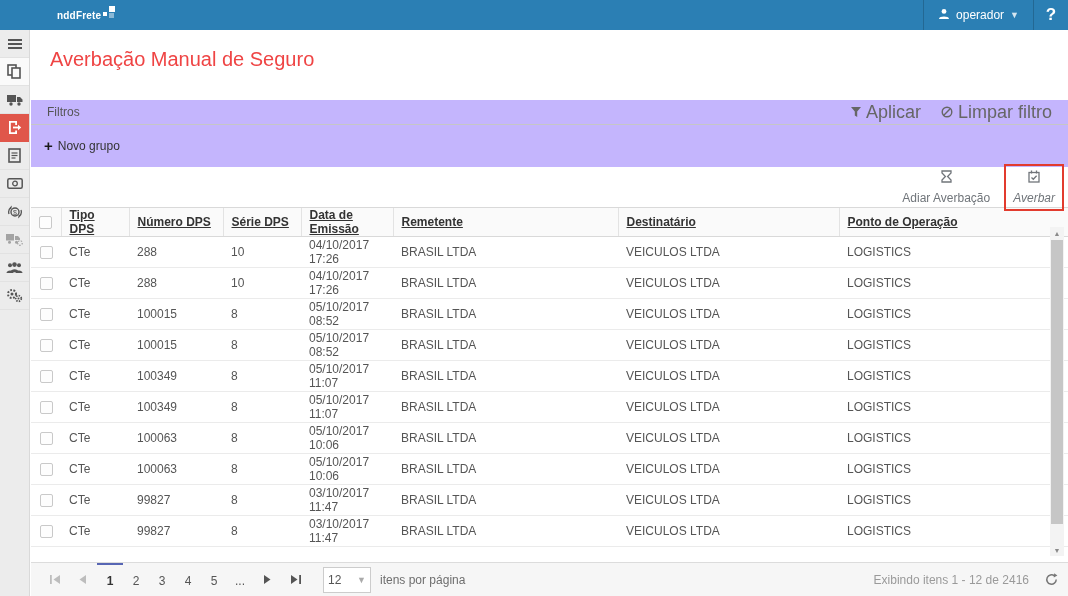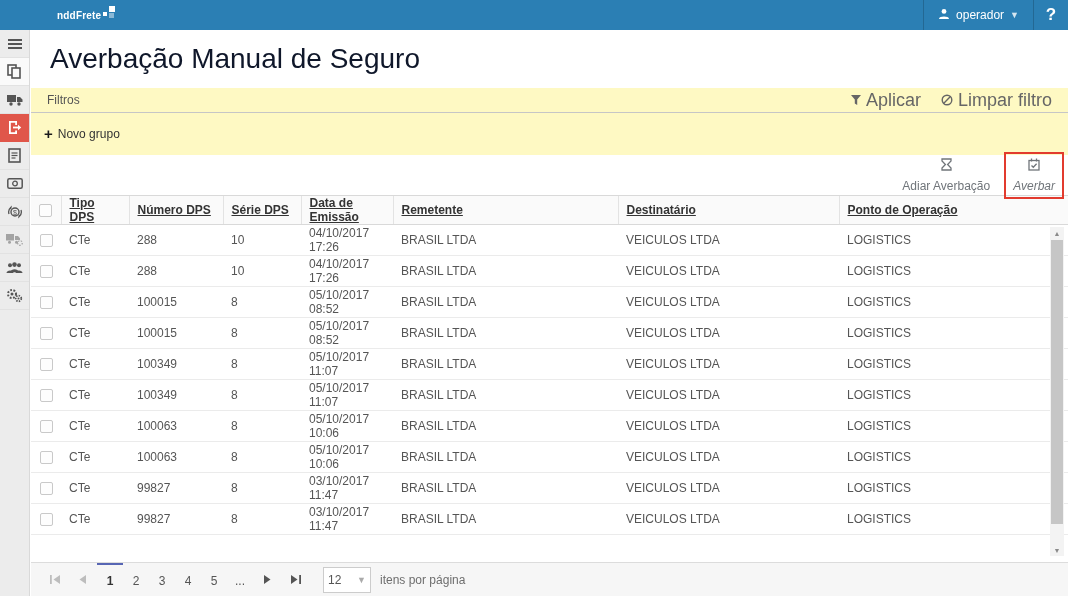--- a/index.html
+++ b/index.html
@@ -26,23 +26,23 @@
   
   .sidebar { position:absolute; top:30px; left:0; bottom:0; width:30px; background:#ececec; border-right:1px solid #d9d9d9; z-index:4; }
   .sb-item { height:28px; display:flex; align-items:center; justify-content:center; color:#5a5a5a; border-bottom:1px solid #e2e2e2; cursor:pointer; background:#ececec; }
   .sb-item.light { background:#fafafa; }
   .sb-item.active { background:#e0564a; color:#fff; border-bottom-color:#e0564a; }
   .sb-item.dim { color:#a3a3a3; }
   .sb-item svg { display:block; }
 
   
   .main { position:absolute; top:30px; left:31px; right:0; bottom:0; background:#fff; }
-  .page-title { height:58px; display:flex; align-items:center; padding-left:19px; font-size:28px; color:#0f172a; }
-
-  .filters { background:#fef9c3; }
+  .page-title { height:58px; display:flex; align-items:center; padding-left:19px; font-size:20px; color:#ef4444; }
+
+  .filters { background:#c4b5fd;margin-top:12px; }
   .filters-head { height:25px; display:flex; align-items:center; padding:0 16px; border-bottom:1px solid #c6c6c6; }
   .filters-title { font-size:12px; color:#555; }
   .filters-actions { margin-left:auto; display:flex; gap:20px; }
   .flt-btn { display:flex; align-items:center; gap:5px; font-size:18px; color:#666; cursor:pointer; }
   .filters-body { height:42px; display:flex; align-items:center; padding:0 13px; }
   .novo-grupo { display:flex; align-items:center; gap:5px; font-size:12px; color:#333; cursor:pointer; }
   .plus-glyph { font-weight:bold; font-size:15px; color:#1a1a1a; line-height:10px; }
 
   .actions-row { height:40px; display:flex; align-items:center; justify-content:flex-end; gap:14px; padding-right:4px; background:#fff; }
   .action-btn { display:flex; align-items:center; gap:5px; font-size:12px; color:#70757a; cursor:pointer;flex-direction:column; }
@@ -430,16 +430,25 @@
         <svg width="11" height="9" viewBox="0 0 11 9">
             <path d="M1 0 L7.5 4.5 L1 9 Z" fill="currentColor"></path>
             <rect x="9.2" y="0" width="1.8" height="9" fill="currentColor"></rect>
           </svg>
       </span>
       <span class="size-select">
         <span>12</span>
         <span class="chev2">▼</span>
       </span>
       <span class="size-label">itens por página</span>
+      <span class="pager-status">
+        <span>Exibindo itens 1 - 12 de 2416</span>
+        <span class="refresh">
+          <svg width="13" height="13" viewBox="0 0 13 13">
+              <path d="M11.2 6.5 A4.7 4.7 0 1 1 9.4 2.8" fill="none" stroke="#777" stroke-width="1.5"></path>
+              <path d="M9.2 0.2 L12.4 2.5 L8.8 4.4 Z" fill="#777"></path>
+            </svg>
+        </span>
+      </span>
     </footer>
 
   </main>
 </div>
 
 </body></html>

